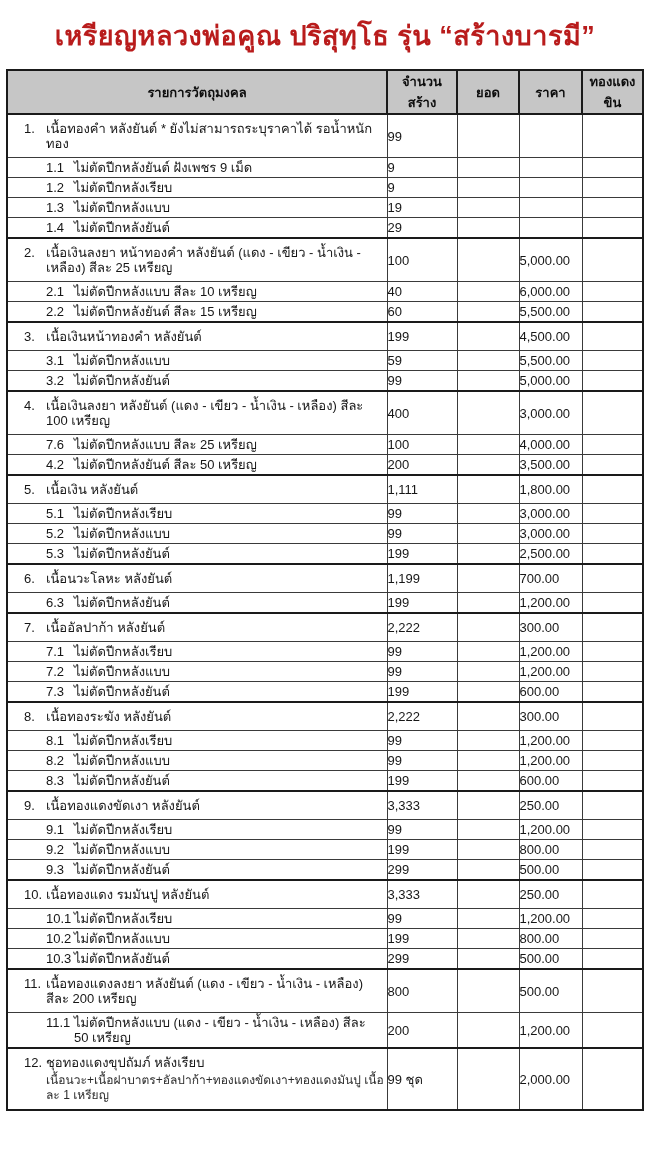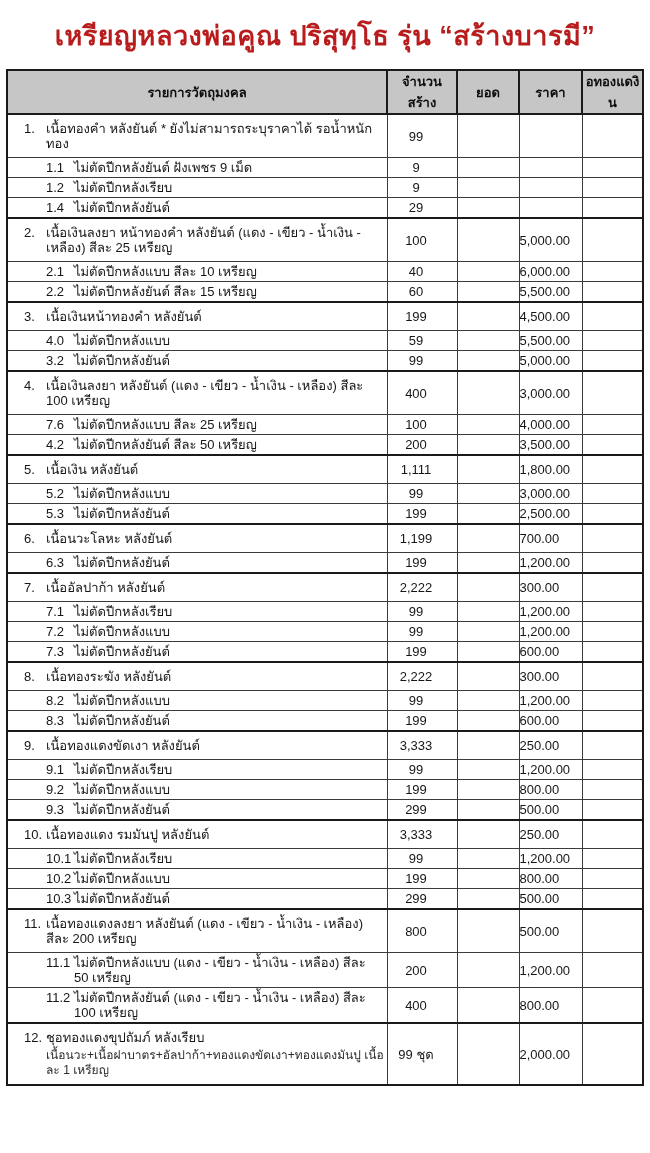--- a/index.html
+++ b/index.html
@@ -49,21 +49,21 @@
   .row-line { display:flex; align-items:baseline; }
   .num-group { flex:0 0 auto; width:22px; margin-left:16px; }
   .num-sub { flex:0 0 auto; width:28px; margin-left:38px; }
   .lbl { flex:1 1 auto; padding-right:8px; }
   .subtext {
     margin-left:38px;
     margin-top:3px;
     font-size:12px;
     color:#2a2a2a;
   }
-  td.qty { text-align:center; padding-right:12px; }
+  td.qty { text-align:left; padding-right:12px; }
   td.total { text-align:right; padding-right:10px; }
   td.price { text-align:left; padding-right:18px; }
   td.amount { text-align:right; padding-right:10px; }
 </style>
 </head>
 <body>
 
 <div class="page">
 
   <div class="title">เหรียญหลวงพ่อคูณ ปริสุทฺโธ รุ่น “สร้างบารมี”</div>
@@ -75,21 +75,21 @@
       <col style="width:62px">
       <col style="width:63px">
       <col style="width:61px">
     </colgroup>
     <thead>
       <tr>
         <th>รายการวัตถุมงคล</th>
         <th>จำนวนสร้าง</th>
         <th>ยอด</th>
         <th>ราคา</th>
-        <th>อทองแดงิน</th>
+        <th>ทองแดงขิน</th>
       </tr>
     </thead>
     <tbody id="table-body">
         <tr class="group">
           <td class="item">
             <div class="row-line">
               <span class="num-group">1.</span>
               <span class="lbl">เนื้อทองคำ หลังยันต์  * ยังไม่สามารถระบุราคาได้ รอน้ำหนักทอง</span>
             </div>
           </td>
@@ -118,20 +118,32 @@
             </div>
           </td>
           <td class="qty">9</td>
           <td class="total"></td>
           <td class="price"></td>
           <td class="amount"></td>
         </tr>
         <tr class="sub">
           <td class="item">
             <div class="row-line">
+              <span class="num-sub">1.3</span>
+              <span class="lbl">ไม่ตัดปีกหลังแบบ</span>
+            </div>
+          </td>
+          <td class="qty">19</td>
+          <td class="total"></td>
+          <td class="price"></td>
+          <td class="amount"></td>
+        </tr>
+        <tr class="sub">
+          <td class="item">
+            <div class="row-line">
               <span class="num-sub">1.4</span>
               <span class="lbl">ไม่ตัดปีกหลังยันต์</span>
             </div>
           </td>
           <td class="qty">29</td>
           <td class="total"></td>
           <td class="price"></td>
           <td class="amount"></td>
         </tr>
         <tr class="group">
@@ -178,21 +190,21 @@
             </div>
           </td>
           <td class="qty">199</td>
           <td class="total"></td>
           <td class="price">4,500.00</td>
           <td class="amount"></td>
         </tr>
         <tr class="sub">
           <td class="item">
             <div class="row-line">
-              <span class="num-sub">4.0</span>
+              <span class="num-sub">3.1</span>
               <span class="lbl">ไม่ตัดปีกหลังแบบ</span>
             </div>
           </td>
           <td class="qty">59</td>
           <td class="total"></td>
           <td class="price">5,500.00</td>
           <td class="amount"></td>
         </tr>
         <tr class="sub">
           <td class="item">
@@ -250,20 +262,32 @@
             </div>
           </td>
           <td class="qty">1,111</td>
           <td class="total"></td>
           <td class="price">1,800.00</td>
           <td class="amount"></td>
         </tr>
         <tr class="sub">
           <td class="item">
             <div class="row-line">
+              <span class="num-sub">5.1</span>
+              <span class="lbl">ไม่ตัดปีกหลังเรียบ</span>
+            </div>
+          </td>
+          <td class="qty">99</td>
+          <td class="total"></td>
+          <td class="price">3,000.00</td>
+          <td class="amount"></td>
+        </tr>
+        <tr class="sub">
+          <td class="item">
+            <div class="row-line">
               <span class="num-sub">5.2</span>
               <span class="lbl">ไม่ตัดปีกหลังแบบ</span>
             </div>
           </td>
           <td class="qty">99</td>
           <td class="total"></td>
           <td class="price">3,000.00</td>
           <td class="amount"></td>
         </tr>
         <tr class="sub">
@@ -358,20 +382,32 @@
             </div>
           </td>
           <td class="qty">2,222</td>
           <td class="total"></td>
           <td class="price">300.00</td>
           <td class="amount"></td>
         </tr>
         <tr class="sub">
           <td class="item">
             <div class="row-line">
+              <span class="num-sub">8.1</span>
+              <span class="lbl">ไม่ตัดปีกหลังเรียบ</span>
+            </div>
+          </td>
+          <td class="qty">99</td>
+          <td class="total"></td>
+          <td class="price">1,200.00</td>
+          <td class="amount"></td>
+        </tr>
+        <tr class="sub">
+          <td class="item">
+            <div class="row-line">
               <span class="num-sub">8.2</span>
               <span class="lbl">ไม่ตัดปีกหลังแบบ</span>
             </div>
           </td>
           <td class="qty">99</td>
           <td class="total"></td>
           <td class="price">1,200.00</td>
           <td class="amount"></td>
         </tr>
         <tr class="sub">
@@ -497,32 +533,20 @@
         <tr class="sub">
           <td class="item">
             <div class="row-line">
               <span class="num-sub">11.1</span>
               <span class="lbl">ไม่ตัดปีกหลังแบบ (แดง - เขียว - น้ำเงิน - เหลือง) สีละ 50 เหรียญ</span>
             </div>
           </td>
           <td class="qty">200</td>
           <td class="total"></td>
           <td class="price">1,200.00</td>
-          <td class="amount"></td>
-        </tr>
-        <tr class="sub">
-          <td class="item">
-            <div class="row-line">
-              <span class="num-sub">11.2</span>
-              <span class="lbl">ไม่ตัดปีกหลังยันต์ (แดง - เขียว - น้ำเงิน - เหลือง) สีละ 100 เหรียญ</span>
-            </div>
-          </td>
-          <td class="qty">400</td>
-          <td class="total"></td>
-          <td class="price">800.00</td>
           <td class="amount"></td>
         </tr>
         <tr class="group">
           <td class="item">
             <div class="row-line">
               <span class="num-group">12.</span>
               <span class="lbl">ชุอทองแดงขุปถัมภ์ หลังเรียบ</span>
             </div>
             <div class="subtext">เนื้อนวะ+เนื้อฝาบาตร+อัลปาก้า+ทองแดงขัดเงา+ทองแดงมันปู เนื้อละ 1 เหรียญ</div>
           </td>

